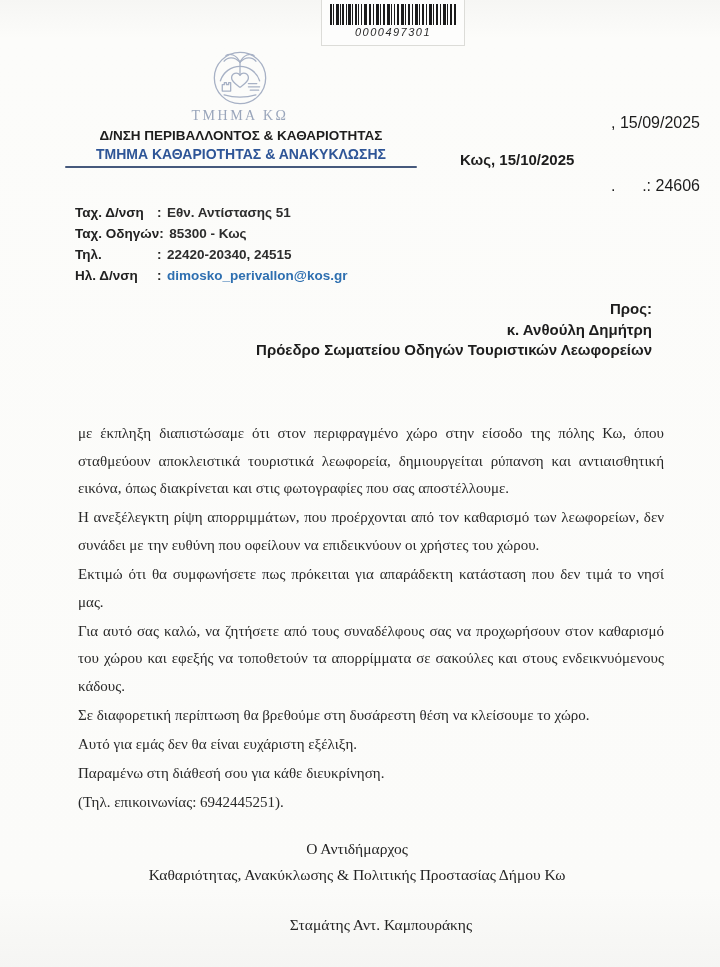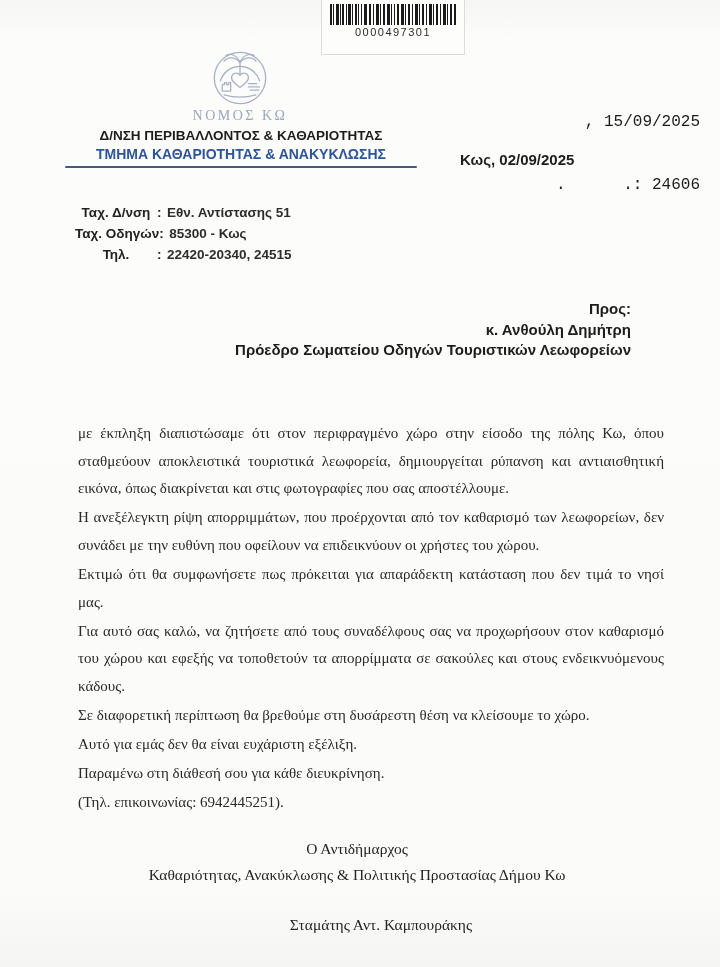--- a/index.html
+++ b/index.html
@@ -3,46 +3,46 @@
 <meta charset="utf-8">
 <style>
   html,body{margin:0;padding:0;}
   body{background:#efefed;font-family:"Liberation Sans",sans-serif;}
   .page{
     position:relative;width:720px;height:967px;margin:0 auto;
     background:linear-gradient(180deg,#f6f6f4 0%,#fcfcfa 4%,#fbfbf9 92%,#f5f5f3 100%);
     overflow:hidden;color:#1f1f1f;
   }
   
-  .barcode-box{position:absolute;left:321px;top:0px;width:144px;height:55px;
-    border:1px solid #dcdcd8;border-top:none;background:#fdfdfc;text-align:center;padding-top:4px;box-sizing:border-box;}
+  .barcode-box{position:absolute;left:321px;top:0px;width:144px;height:46px;
+    border:1px solid #dcdcd8;border-top:none;background:#fdfdfc;text-align:center;padding-top:4px;box-sizing:border-box;font-style:italic;}
   .barcode-box svg{display:block;margin:0 auto;}
   .barcode-num{font-size:11px;letter-spacing:1.5px;color:#2b2b2b;margin-top:1px;font-family:"Liberation Sans",sans-serif;}
   
   .logo{position:absolute;left:184px;top:50px;width:112px;text-align:center;}
   .logo svg{display:block;margin:0 auto;}
   .logo-text{margin-top:2px;font-size:14px;letter-spacing:2.5px;color:#9aa6bb;font-family:"Liberation Serif",serif;}
   
   .protocol{position:absolute;right:20px;top:70px;text-align:right;
-    font-family:Liberation Mono, monospace;font-size:16px;line-height:21px;color:#1c1c1c;white-space:pre;margin-left:29px;}
+    font-family:Liberation Sans, sans-serif;font-size:16px;line-height:21px;color:#1c1c1c;white-space:pre;margin-left:29px;}
   
   .dept{position:absolute;left:65px;top:128px;width:352px;text-align:center;}
   .dept-line{font-size:13.5px;font-weight:700;line-height:15.5px;color:#1d1d1d;}
   .dept-blue{font-size:14px;font-weight:700;line-height:17px;margin-top:2px;}
   .dept-rule{height:2px;margin-top:3px;border-radius:1px;}
   
   .dateline{position:absolute;left:460px;top:151px;font-size:15px;font-weight:700;color:#1d1d1d;}
   
   .contact{position:absolute;left:75px;top:202px;font-size:13.5px;line-height:21px;color:#222;}
-  .c-label{display:inline-block;min-width:82px;font-weight:700;text-align:center;}
+  .c-label{display:inline-block;min-width:82px;font-weight:700;}
   .c-sep{display:inline-block;width:10px;font-weight:700;}
   .c-val{font-weight:700;color:#2d2d2d;}
   .c-val.email{font-weight:700;}
   
-  .recipient{position:absolute;right:89px;top:299px;text-align:right;
+  .recipient{position:absolute;right:68px;top:299px;text-align:right;
     font-size:15px;font-weight:700;line-height:20.5px;color:#1d1d1d;}
   
   .body-block{position:absolute;left:78px;top:420px;width:586px;
     font-family:"Liberation Serif",serif;font-size:15px;line-height:27.6px;color:#292929;}
   .body-block p{margin:0 0 1.5px;text-align:justify;}
   .body-block p.salutation{text-align:left;}
   
   .signature{position:absolute;left:0;top:836px;width:714px;text-align:center;
     font-family:"Liberation Serif",serif;font-size:15.5px;line-height:26px;color:#252525;}
   .sig-name{margin-top:24px;padding-left:48px;}
@@ -106,45 +106,48 @@
         <path d="M30,13 C24,7 17,7 13,12"></path>
         <path d="M30,13 C36,7 43,7 47,12"></path>
         <path d="M30,13 C26,5 19,3 15,6"></path>
         <path d="M30,13 C34,5 41,3 45,6"></path>
         <path d="M30,27 c-3,-4 -9,-2 -9,3 c0,4 5,7 9,10 c4,-3 9,-6 9,-10 c0,-5 -6,-7 -9,-3"></path>
         <path d="M11,44 h9 v-9 h-2.2 v2.2 h-2.3 v-2.2 h-2.3 v2.2 h-2.2 z"></path>
         <path d="M39,36 h9 M39,39.5 h12 M41,43 h9"></path>
         <path d="M13,48 Q30,53 47,48"></path>
       </g>
     </svg>
-    <div class="logo-text">ΝΟΜΟΣ ΚΩ</div>
+    <div class="logo-text">ΤΜΗΜΑ ΚΩ</div>
   </div>
 
   <div class="protocol">
     <div>, 15/09/2025</div>
     <div>.      .: 24606</div>
   </div>
 
   <div class="dept">
     <div class="dept-line">Δ/ΝΣΗ ΠΕΡΙΒΑΛΛΟΝΤΟΣ &amp; ΚΑΘΑΡΙΟΤΗΤΑΣ</div>
     <div class="dept-blue" style="color:#2e5597;">ΤΜΗΜΑ ΚΑΘΑΡΙΟΤΗΤΑΣ &amp; ΑΝΑΚΥΚΛΩΣΗΣ</div>
     <div class="dept-rule" style="background:#46597c;"></div>
   </div>
 
-  <div class="dateline">Κως, 02/09/2025</div>
+  <div class="dateline">Κως, 15/10/2025</div>
 
   <div class="contact">
     <div class="c-row">
       <span class="c-label">Ταχ. Δ/νση</span><span class="c-sep">:</span><span class="c-val">Εθν. Αντίστασης  51</span>
     </div>
     <div class="c-row">
       <span class="c-label">Ταχ. Οδηγών</span><span class="c-sep">:</span><span class="c-val">85300 - Κως</span>
     </div>
     <div class="c-row">
       <span class="c-label">Τηλ.</span><span class="c-sep">:</span><span class="c-val">22420-20340, 24515</span>
+    </div>
+    <div class="c-row">
+      <span class="c-label">Ηλ. Δ/νση</span><span class="c-sep">:</span><span class="c-val email" style="color:#2e6fb0;">dimosko_perivallon@kos.gr</span>
     </div>
   </div>
 
   <div class="recipient">
     <div>Προς:</div>
     <div>κ. Ανθούλη Δημήτρη</div>
     <div>Πρόεδρο Σωματείου Οδηγών Τουριστικών Λεωφορείων</div>
   </div>
 
   <div class="body-block">

